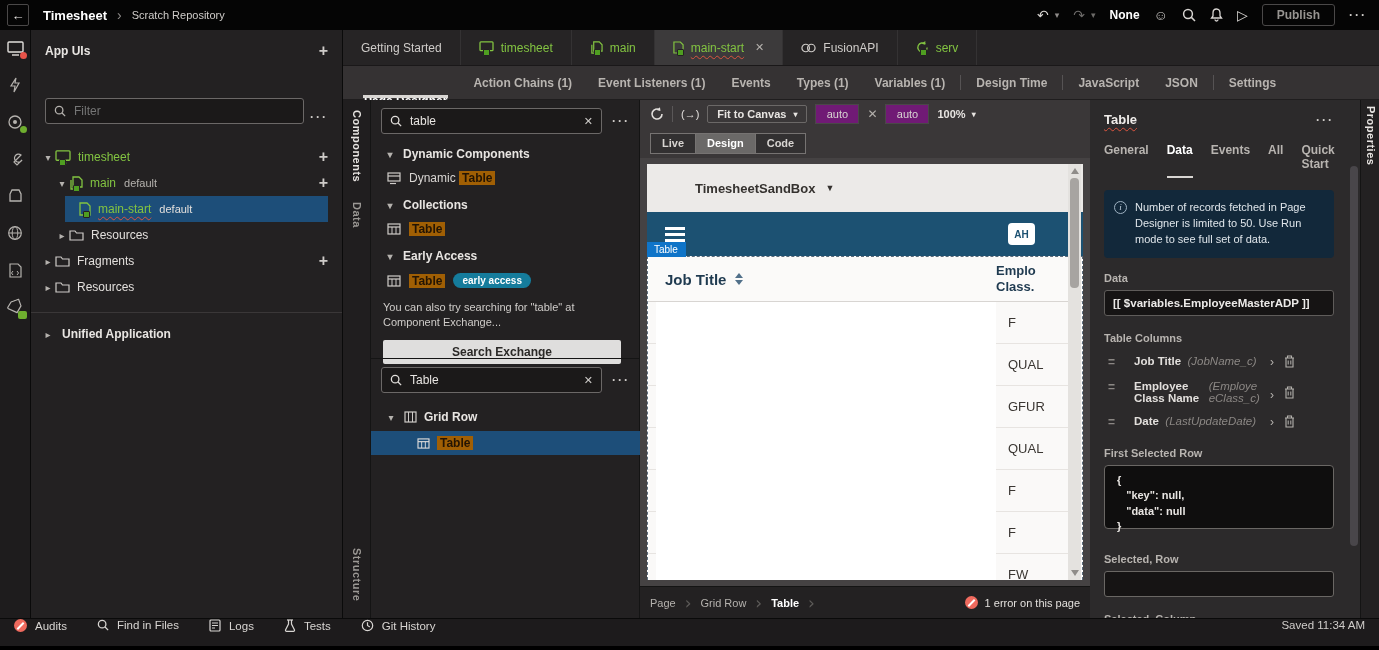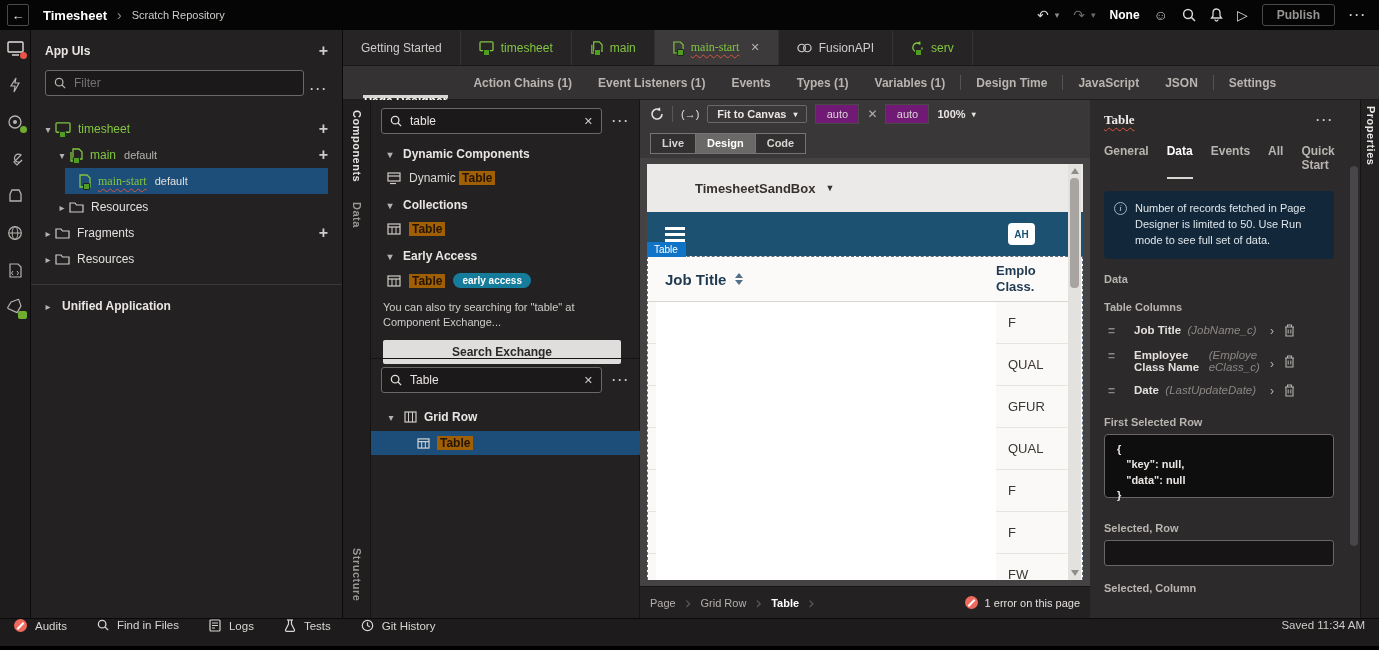--- a/index.html
+++ b/index.html
@@ -25,30 +25,30 @@
   .badge-dot { position:absolute; width:7px; height:7px; border-radius:50%; right:-2px; }
   .red { background:#e8544a; } .green { background:#6fae2f; }
 
   
   #appuis { left:31px; top:30px; width:312px; height:588px; background:#232122; border-right:1px solid #0a0a0a; }
   .panel-head { display:flex; align-items:center; padding:12px 14px 8px 14px; }
   .panel-title { font-weight:bold; font-size:12px; color:#e8e5e2; }
   .plus { margin-left:auto; color:#cfccc9; font-size:16px; font-weight:bold; }
   .searchbox { display:flex; align-items:center; gap:8px; border:1px solid #6b6867; border-radius:3px; background:#1b1919; height:26px; padding:0 8px; }
   .searchbox input { flex:1; background:transparent; border:none; outline:none; color:#e8e5e2; font-size:12px; font-family:"Liberation Sans",sans-serif; }
-  .filter-row { display:flex; align-items:flex-end; gap:6px; padding:2px 14px 10px 14px; }
+  .filter-row { display:flex; align-items:flex-end; gap:6px; padding:2px 14px 10px 14px;margin-top:28px; }
   .dots { color:#cfccc9; letter-spacing:2px; font-weight:bold; }
   .tree { padding-top:10px; }
   .tree-row { display:flex; align-items:center; height:26px; padding-right:14px; position:relative; }
   .caret { width:14px; text-align:center; color:#b5b2ae; font-size:10px; flex:0 0 14px; }
   .tlabel { margin-left:7px; font-size:12px; }
   .green-label { color:#82c341; }
   .suffix { margin-left:8px; color:#b5b2ae; font-size:11px; }
   .sel-blue { background:#1d4e79; }
-  .err-underline { text-decoration:underline; text-decoration-style:wavy; text-decoration-color:#d9543f; text-decoration-thickness:1px; text-underline-offset:3px;font-family:Liberation Serif, serif; }
+  .err-underline { text-decoration:underline; text-decoration-style:wavy; text-decoration-color:#d9543f; text-decoration-thickness:1px; text-underline-offset:3px; }
   .divider-h { height:1px; background:#3a3738; margin:12px 0 8px 0; }
   .ico { display:inline-flex; position:relative; flex:0 0 auto; }
   .mini-badge { position:absolute; width:7px; height:7px; background:#4f9e21; border:1px solid #232122; bottom:-2px; left:4px; border-radius:1px; }
 
   
   #filetabs { left:343px; top:30px; width:1036px; height:36px; background:#262425; display:flex; border-bottom:1px solid #1a1819; }
   .ftab { display:flex; align-items:center; gap:7px; padding:0 18px; border-right:1px solid #343233; font-size:12px; color:#cfccc9; }
   .ftab.active { background:#3c3a3b; }
   .close-x { color:#b5b2ae; margin-left:4px; font-size:11px; }
 
@@ -627,20 +627,21 @@
       <span class="ptab active">Data</span>
       <span class="ptab">Events</span>
       <span class="ptab">All</span>
       <span class="ptab">Quick Start</span>
     </div>
     <div class="infobox">
       <span class="i-icon">i</span>
       <span>Number of records fetched in Page Designer is limited to 50. Use Run mode to see full set of data.</span>
     </div>
     <div class="plabel">Data</div>
+    <input class="pinput" value="[[ $variables.EmployeeMasterADP ]]" style="">
 
     <div class="plabel" style="margin-top:16px;">Table Columns</div>
 
     <div class="colrow">
       <span class="handle">=</span>
       <span class="colname"><b>Job Title</b>&nbsp; <span class="colfield">(JobName_c)</span></span>
       <span class="colchev">›</span>
       <span>
         <svg width="11" height="13" viewBox="0 0 11 13">
             <path d="M1 3 L10 3 M3.5 3 L3.5 1 L7.5 1 L7.5 3 M2 3 L2 12 L9 12 L9 3" fill="none" stroke="#b5b2ae" stroke-width="1.1"></path>

